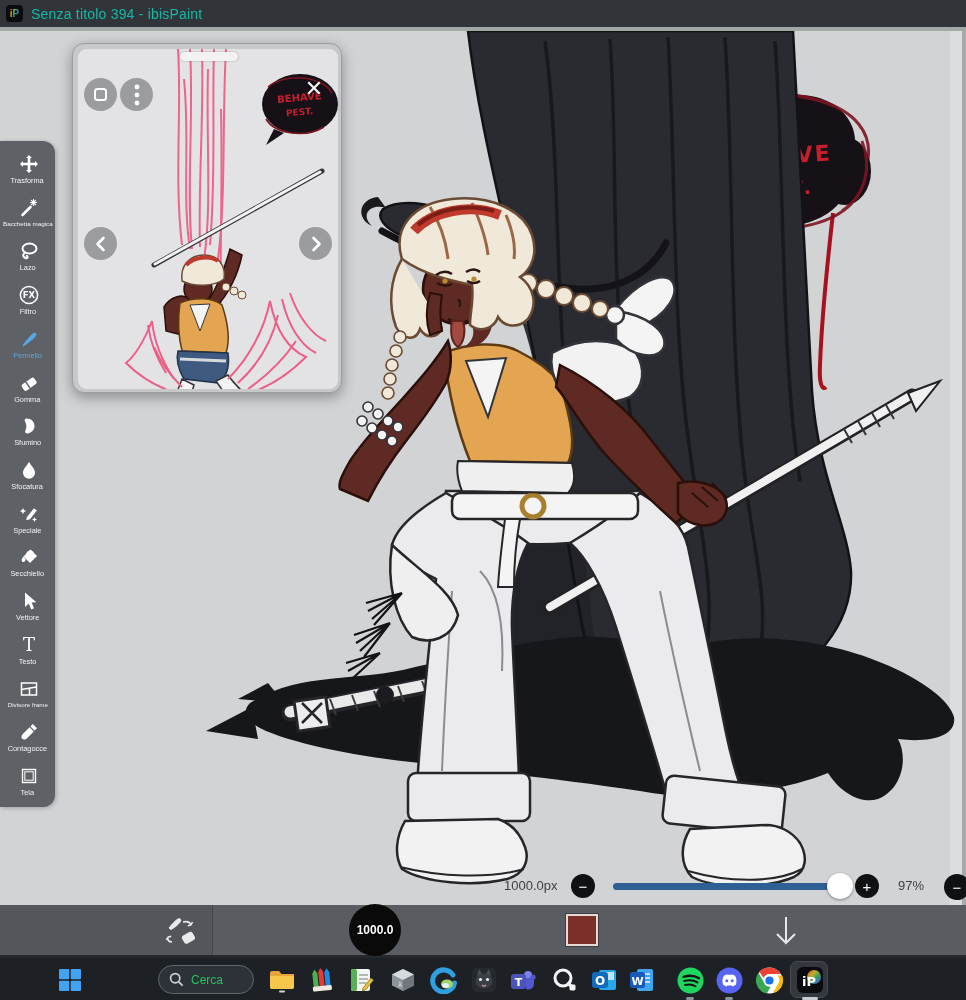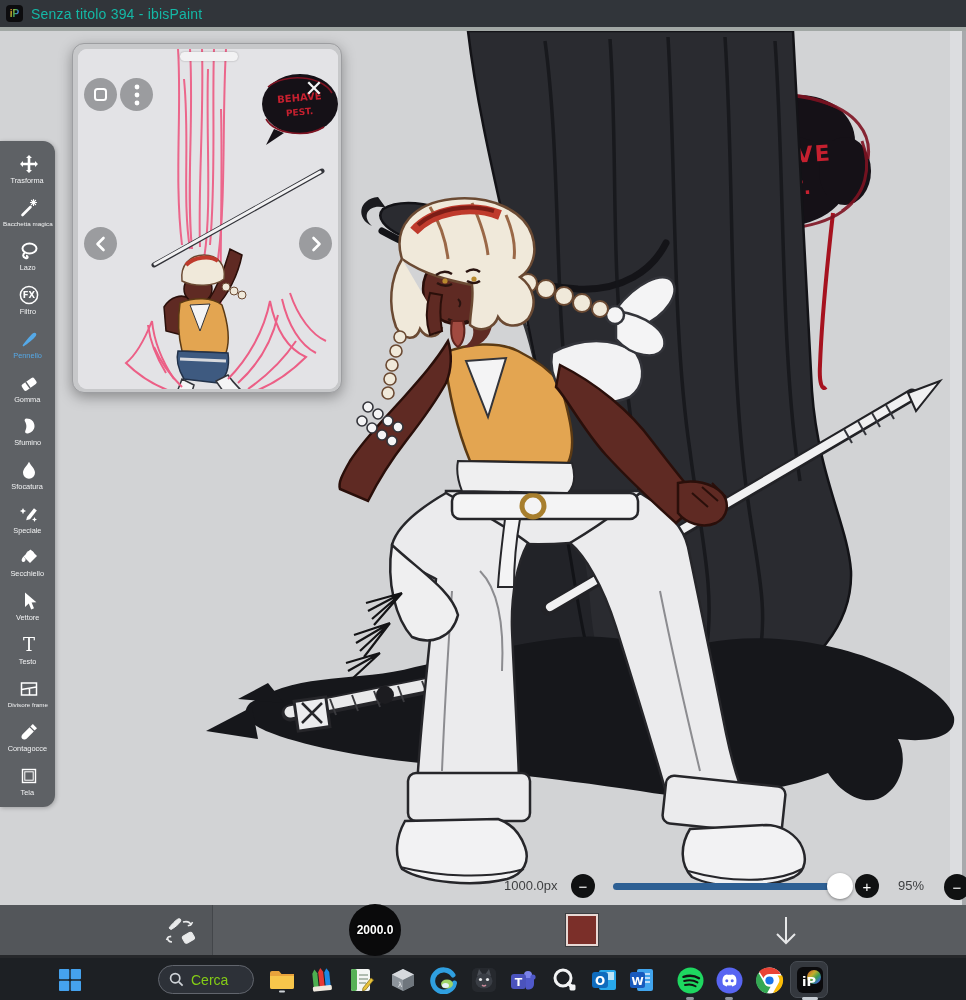--- a/index.html
+++ b/index.html
@@ -46,21 +46,21 @@
   .brushsize-circle { position:absolute; left:349px; top:-1px; width:52px; height:52px; border-radius:50%; background:#0a0a0b; display:flex; align-items:center; justify-content:center; cursor:pointer; }
   .brushsize-circle span { color:#fff; font-size:12px; font-weight:bold; text-shadow:0 0 2px #000, 0 0 2px #000; }
   .swatch { position:absolute; left:566px; top:9px; width:32px; height:32px; border:2px solid #e8d8d4; outline:1px solid #3c3e41; cursor:pointer; }
   .downarrow { position:absolute; left:772px; top:10px; cursor:pointer; }
 
   
   .taskbar { position:relative; width:966px; height:43px; background:#1d2024; display:flex; align-items:center; }
   .startbtn { position:absolute; left:56px; top:8px; width:28px; height:28px; display:flex; align-items:center; justify-content:center; cursor:pointer; }
   .searchpill { position:absolute; left:158px; top:7px; width:96px; height:29px; border-radius:15px; background:#2d3138; border:1px solid #61656d; display:flex; align-items:center; padding-left:10px; cursor:text; }
   .searchpill .q { color:#cfd3d8; margin-right:7px; display:flex; }
-  .searchpill .ph { color:#84cc16; font-size:14px; }
+  .searchpill .ph { color:#22c55e; font-size:12px; }
   .tb-icon { position:absolute; top:7px; width:30px; height:30px; display:flex; align-items:center; justify-content:center; cursor:pointer; }
   .tb-active-bg { position:absolute; left:791px; top:3px; width:38px; height:37px; background:#34383e; border:1px solid #474c53; border-radius:7px; }
   .run-dot { position:absolute; top:39px; height:3px; border-radius:2px; background:#8d939b; }
 
   svg text { user-select:none; }
 </style>
 </head>
 <body>
 
 <div class="titlebar">
@@ -494,39 +494,39 @@
         </svg>
     </div>
   </div>
 
   <div class="zoomrow">
     <span class="lbl" style="left:504px;">1000.0px</span>
     <div class="roundbtn" style="left:571px;">−</div>
     <div class="track"></div>
     <div class="thumb" id="slider-thumb" style="left: 826.98px;"></div>
     <div class="roundbtn" style="left:855px;">+</div>
-    <span class="lbl" style="left:898px;">95%</span>
+    <span class="lbl" style="left:898px;">97%</span>
     <div class="roundbtn" style="left:944px; width:26px; height:26px;">−</div>
   </div>
 </div>
 
 <div class="bottombar">
   <div class="leftsec"></div>
   <div class="swapicon">
     <svg width="34" height="30" viewBox="0 0 34 30">
       <g stroke="#e9eaeb" fill="#e9eaeb">
         <path d="M6 12 C9 8 13 4 15 3 C17 2 18.5 3.5 17.5 5.5 C16 8 11 12 8 13.5 Z"></path>
         <path d="M20 6 C24 5 27 6 28 9 M28 9 l1.5 -3 M28 9 l-3.2 .8" fill="none" stroke-width="1.6"></path>
         <path d="M5 21 C4 24 6 26 9 26 M5 21 l-1.5 3 M5 21 l3.2 -.6" fill="none" stroke-width="1.6"></path>
         <rect x="20" y="18" width="11" height="8" rx="2" transform="rotate(-30 25 22)"></rect>
       </g>
     </svg>
   </div>
   <div class="brushsize-circle">
-    <span>2000.0</span>
+    <span>1000.0</span>
   </div>
   <div class="swatch" id="color-swatch" style="background: rgb(123, 47, 41);"></div>
   <div class="downarrow">
     <svg width="28" height="32" viewBox="0 0 28 32">
         <path d="M14 2 V27 M5 19 L14 28 L23 19" fill="none" stroke="#e6e7e8" stroke-width="2"></path>
       </svg>
   </div>
 </div>
 
 <div class="taskbar">

